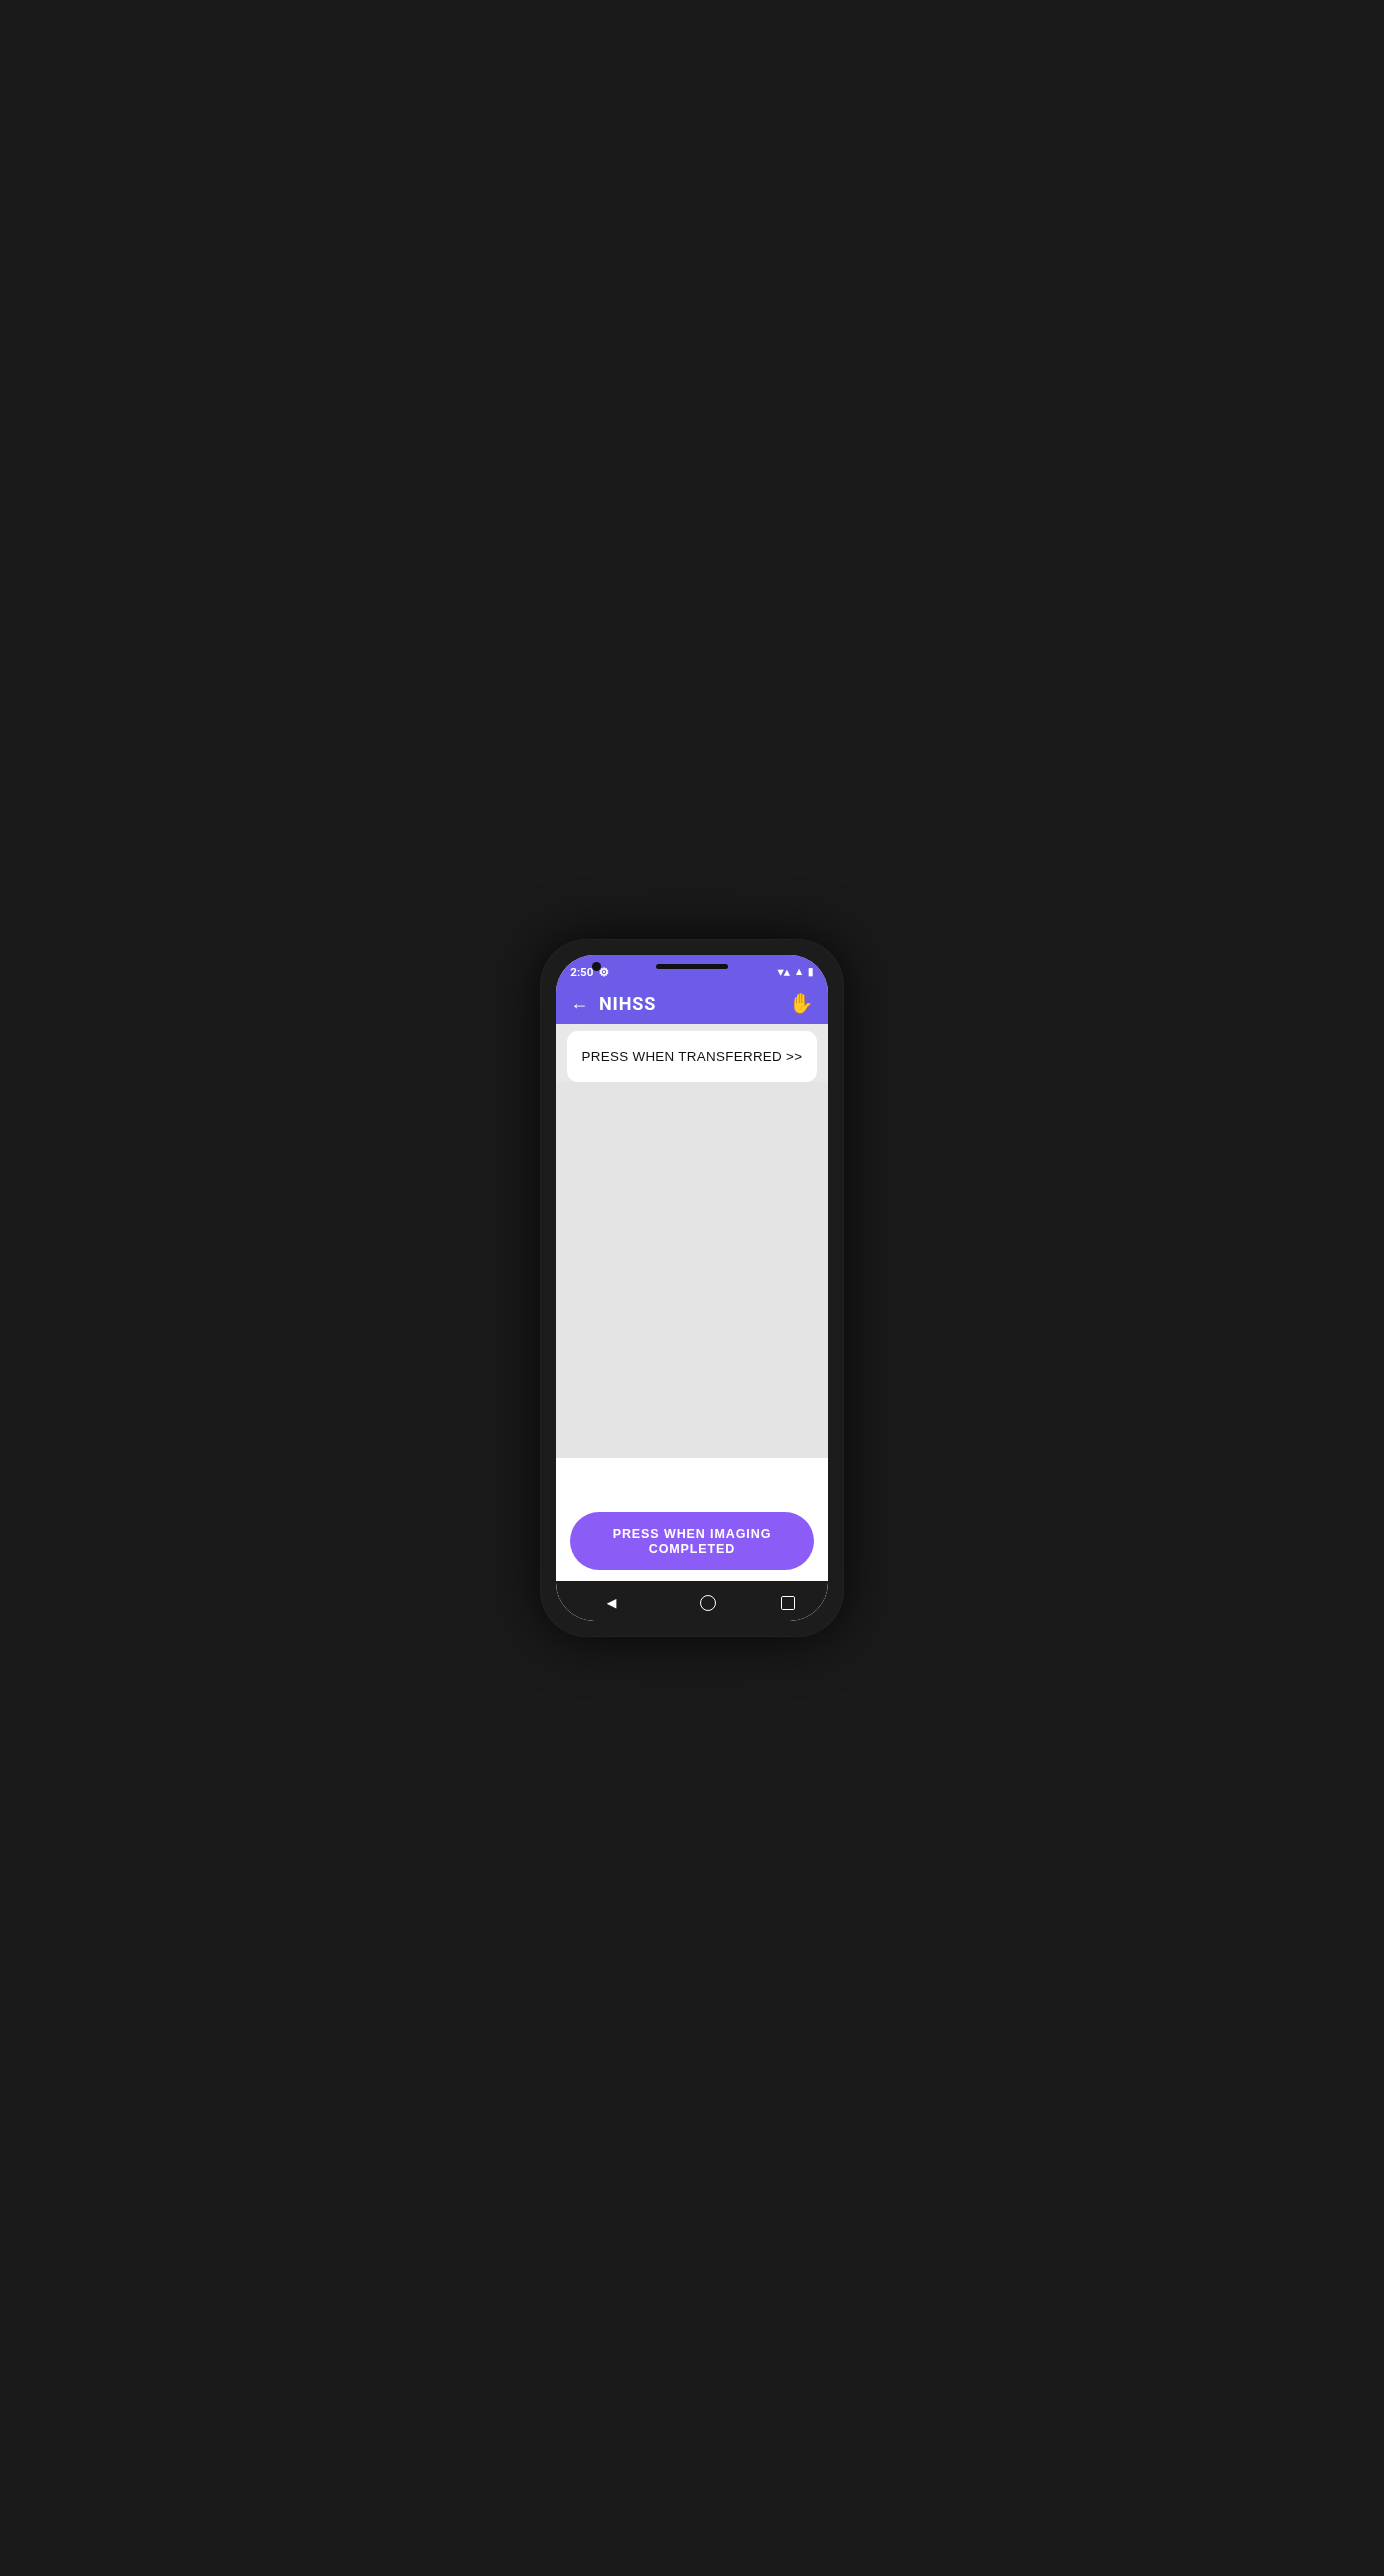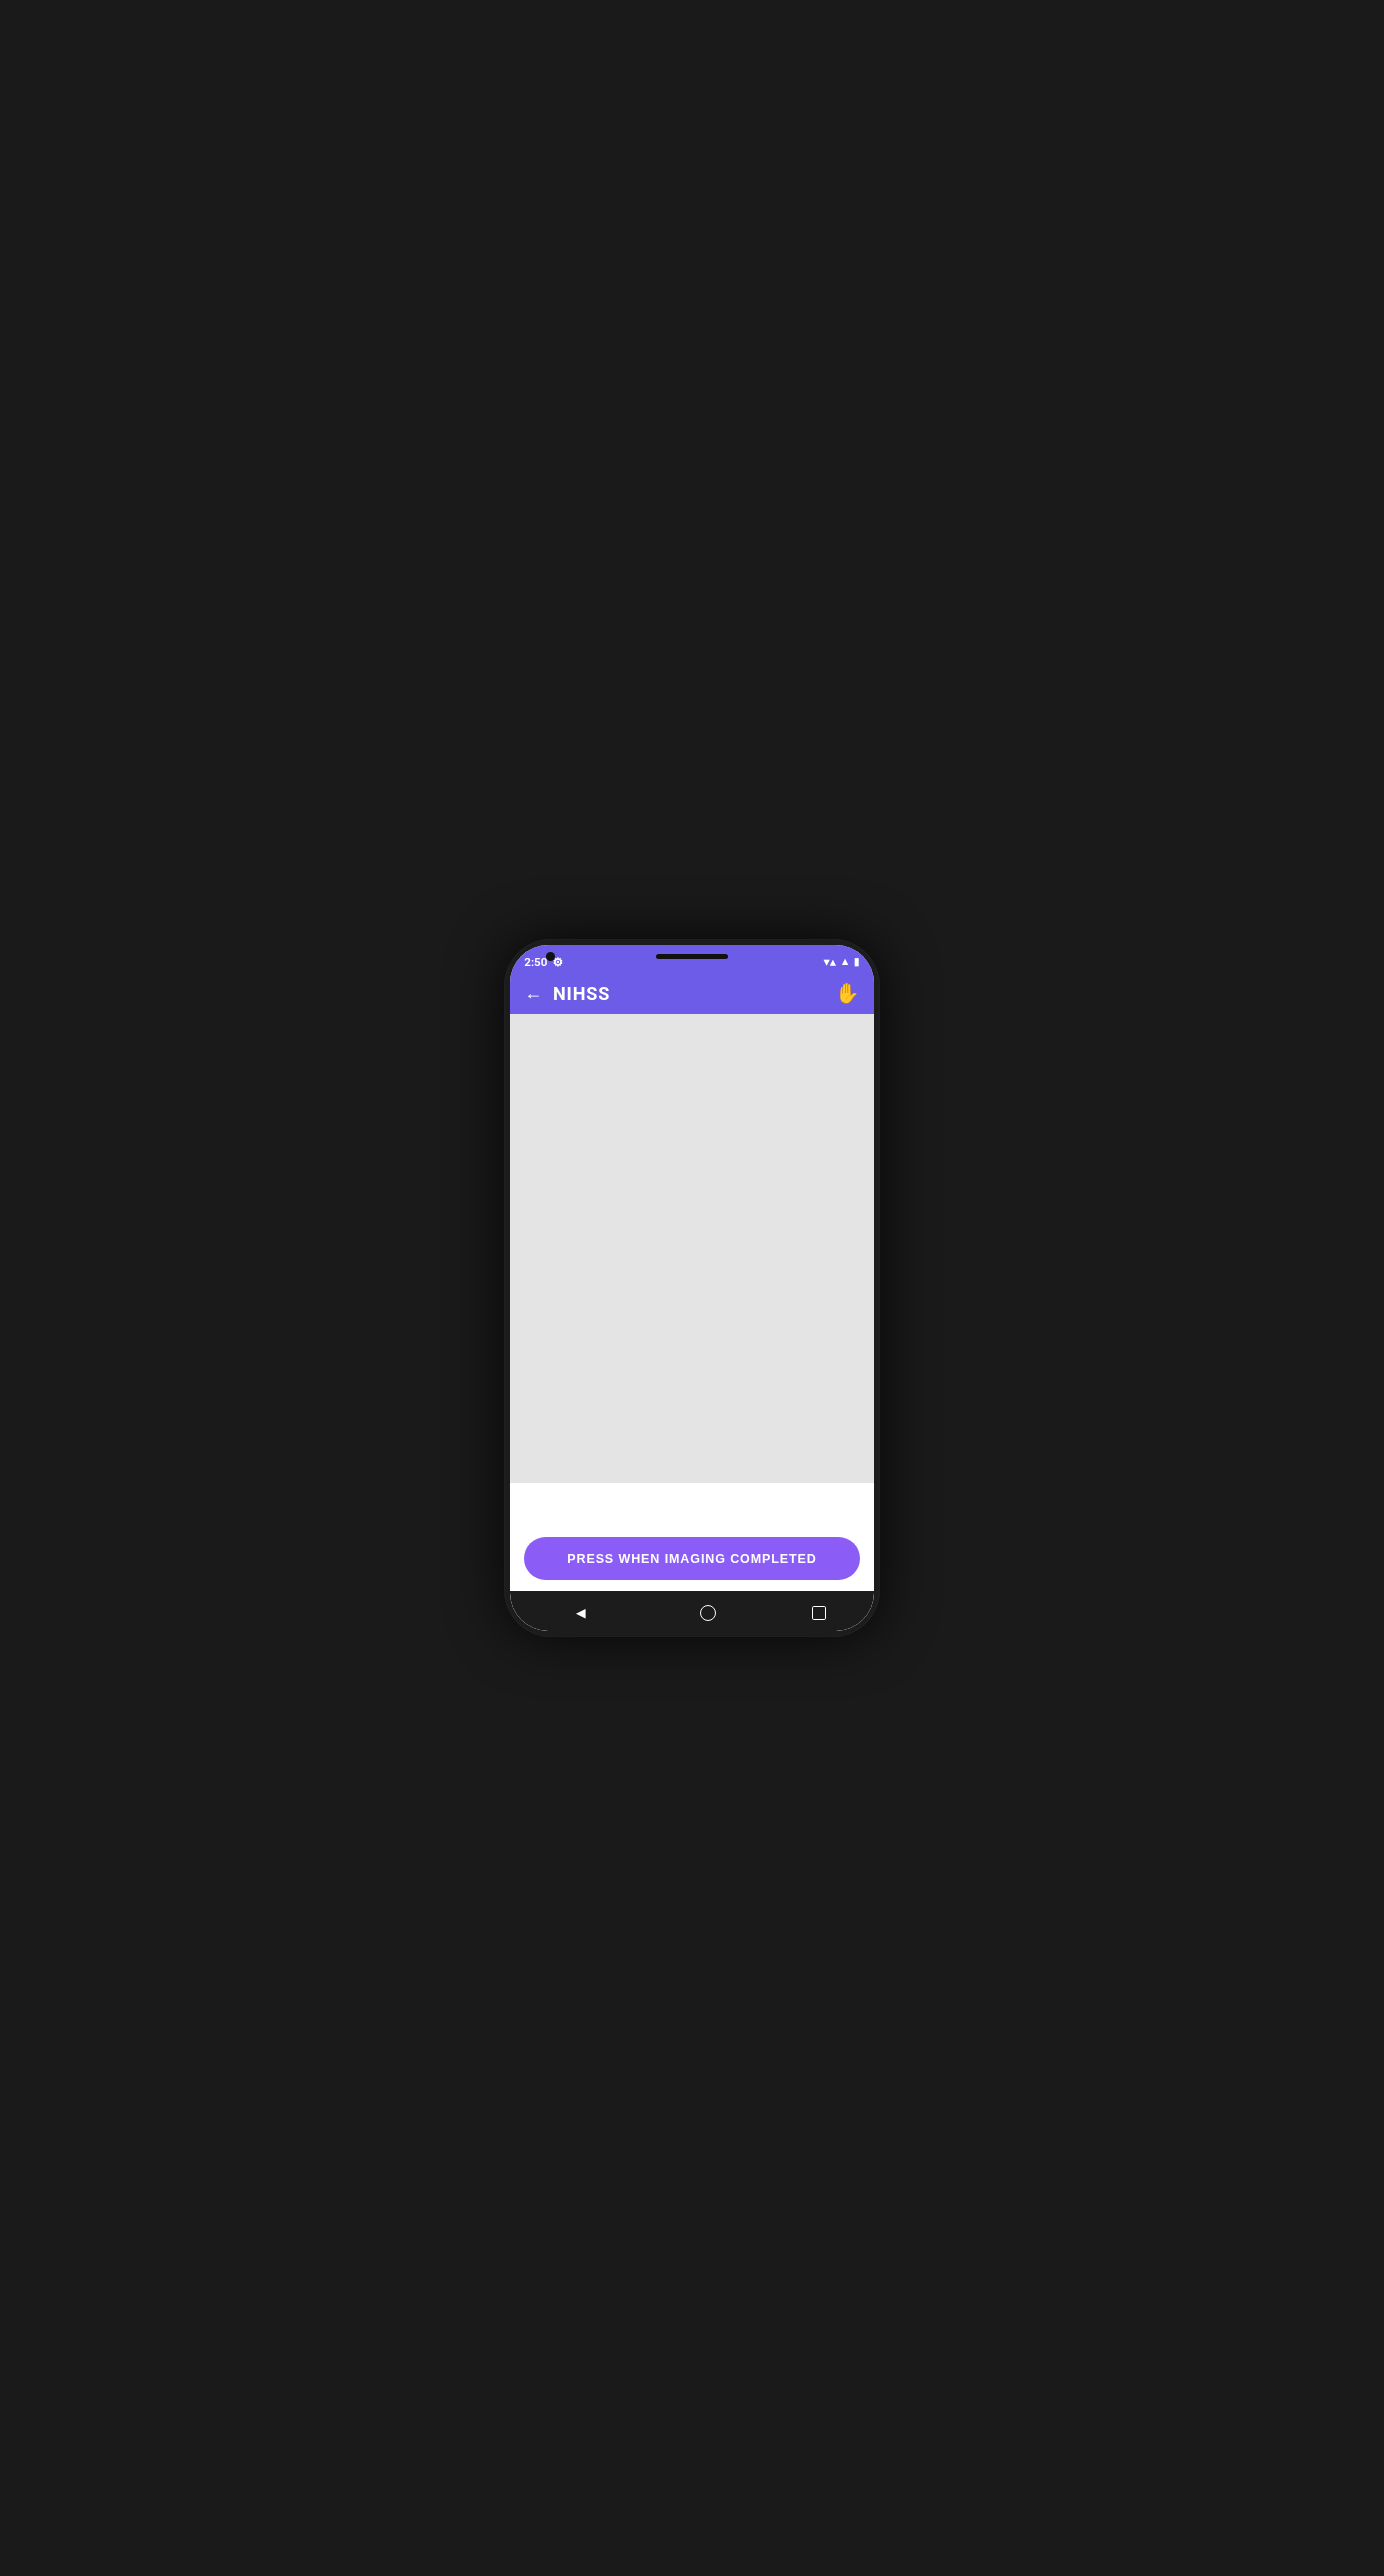--- a/index.html
+++ b/index.html
@@ -11,25 +11,25 @@
     body {
       background: #1a1a1a;
       display: flex;
       justify-content: center;
       align-items: center;
       min-height: 100vh;
       font-family: 'Roboto', Arial, sans-serif;
     }
 
     .phone-outer {
-      width: 376px;
+      width: 304px;
       height: 698px;
       background: #1c1c1c;
       border-radius: 47px;
-      padding: 6px;
+      padding: 16px;
       box-shadow: 0 0 54px rgba(0,0,0,0.8), inset 0 0 1.8px rgba(255,255,255,0.1);
       position: relative;
     }
 
     .phone-inner {
       width: 100%;
       height: 100%;
       background: #e8e8e8;
       border-radius: 38px;
       overflow: hidden;
@@ -302,20 +302,23 @@
 
     <div class="app-bar">
       <div class="app-bar-left">
         <span class="back-arrow">←</span>
         <span class="app-title">NIHSS</span>
       </div>
       <span class="hand-icon">✋</span>
     </div>
 
 
+    <button class="press-transferred-btn">
+      <span class="press-transferred-text">PRESS WHEN TRANSFERRED &gt;&gt;</span>
+    </button>
 
     <div class="content-area"></div>
 
     <div class="bottom-section">
       <button class="press-imaging-btn">
         <span class="press-imaging-text">PRESS WHEN IMAGING COMPLETED</span>
       </button>
     </div>
 
 

